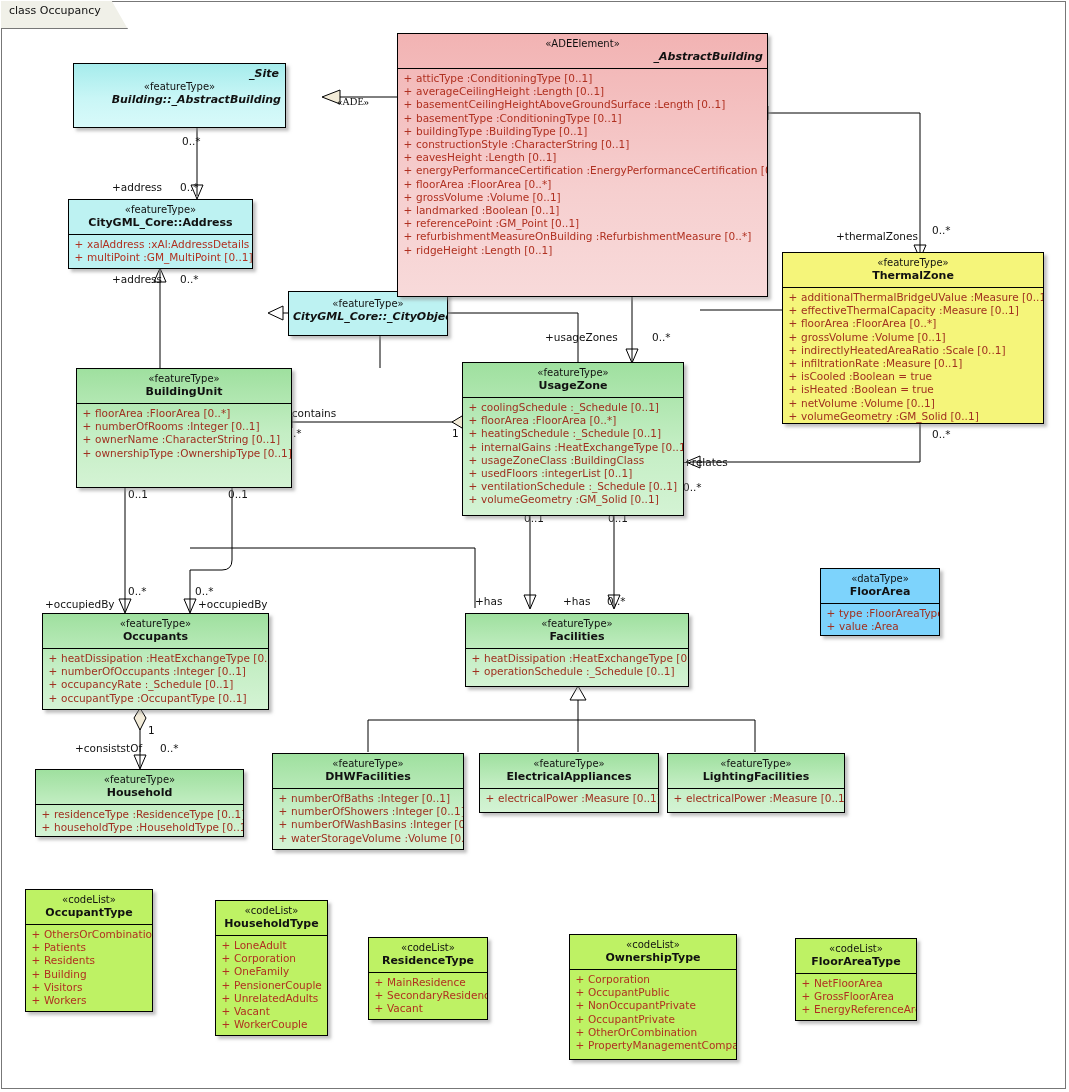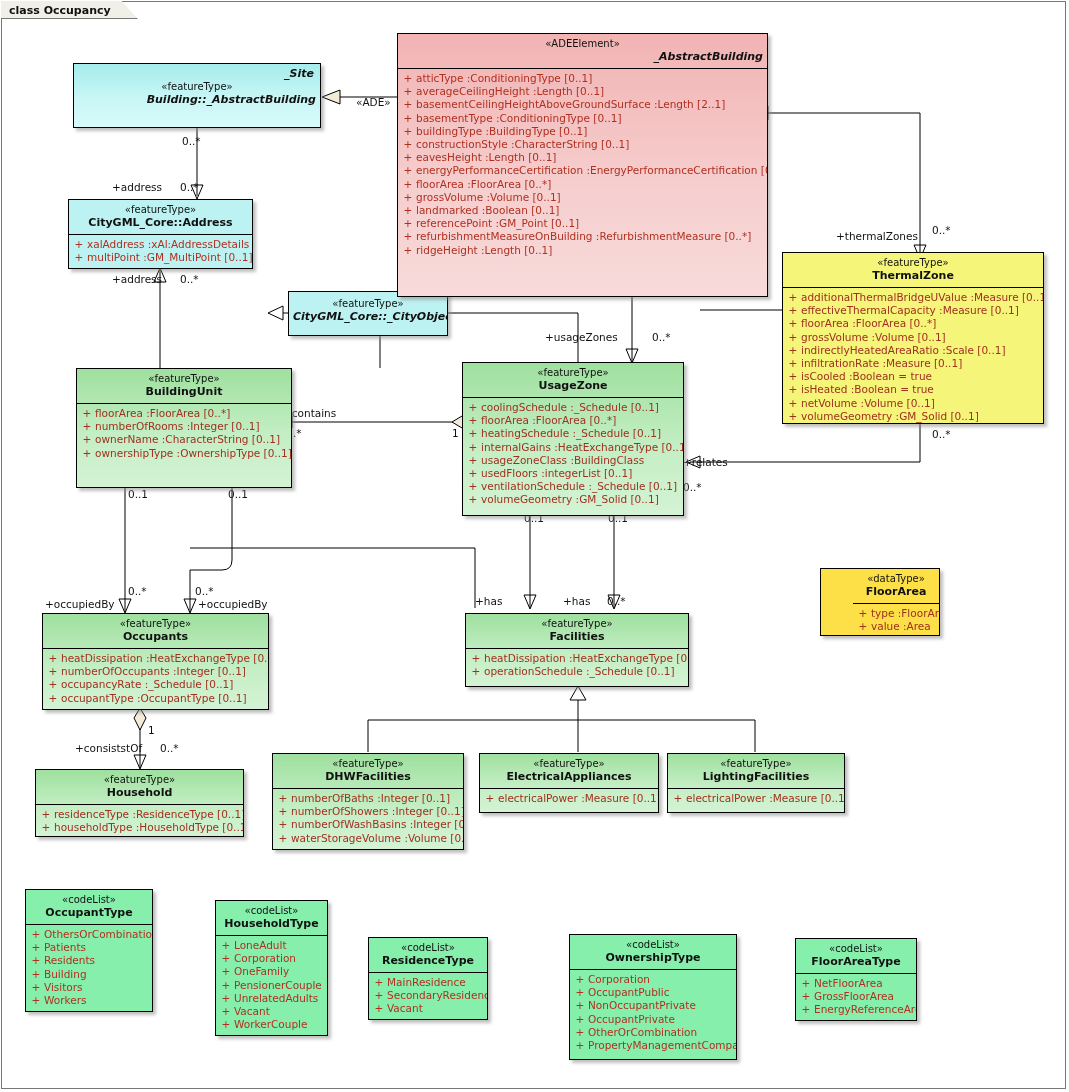--- a/index.html
+++ b/index.html
@@ -10,26 +10,26 @@
     position:relative;
     overflow:hidden;
   }
   #frame{
     position:absolute;left:1px;top:1px;width:1065px;height:1088px;
     border:1px solid #777;
     box-sizing:border-box;
   }
   #tab{
     position:absolute;left:1px;top:1px;
-    height:18px;
+    height:28px;
     border:1px solid #777;border-left:none;border-top:none;
     background:#f0f0e8;
     box-sizing:border-box;
     padding:1px 26px 0 8px;
-    font-size:11px;font-weight:bold;color:#111;
+    font-size:11px;font-weight:normal;color:#111;
     line-height:17px;
     white-space:nowrap;
     clip-path:polygon(0 0, calc(100% - 16px) 0, 100% 100%, 0 100%);
   }
   
   .uml{
     position:absolute;
     box-sizing:border-box;
     border:1px solid #000;
     box-shadow:3px 3px 3px rgba(140,140,140,.55);
@@ -59,23 +59,23 @@
   
   .cyan{background:linear-gradient(to bottom,#a6ecec 0%,#c9f6f6 55%,#d8fafa 100%);}
   .cyan2{background:#bdf2f2;}
   .cyan2 .attr{color:#b03020;}
   .pink{background:linear-gradient(to bottom,#f2b3b3 0%,#f6cfcf 60%,#f8dada 100%);}
   .pink .attr{color:#b03020;}
   .green{background:linear-gradient(to bottom,#9fe09f 0%,#c4eec4 55%,#d4f3d4 100%);}
   .green .attr{color:#a03020;}
   .yellow{background:#f5f57a;}
   .yellow .attr{color:#a03020;}
-  .yellow2{background:#fde047;padding-left:32px;}
+  .yellow2{background:#7dd3fc;}
   .yellow2 .attr{color:#a03020;}
-  .tan{background:#86efac;}
+  .tan{background:#bef264;}
   .tan .attr{color:#b03020;}
   .lbl{
     position:absolute;font-size:10.5px;color:#111;white-space:nowrap;
     line-height:12px;
   }
   svg.ov{position:absolute;left:0;top:0;width:1069px;height:1092px;pointer-events:none;}
 </style>
 </head>
 <body>
 
@@ -143,21 +143,21 @@
     <polygon points="140,708 134,718 140,730 146,718" fill="#f2ebd8" stroke="#000"></polygon>
     <polygon points="134,755 140,769 146,755" fill="none" stroke="#000"></polygon>
 
     <path d="M578,688 L578,720 L368,720 L368,752"></path>
     <path d="M578,720 L578,752"></path>
     <path d="M578,720 L755,720 L755,752"></path>
     <polygon points="570,700 578,686 586,700" fill="#fff" stroke="#000"></polygon>
   </g>
 </svg>
 
-<div class="lbl" style="left:356px;top:96px;">«ADE»</div>
+<div class="lbl" style="left:337px;top:96px;font-family:Liberation Serif, serif;">«ADE»</div>
 <div class="lbl" style="left:182px;top:135px;">0..*</div>
 <div class="lbl" style="left:112px;top:181px;">+address</div>
 <div class="lbl" style="left:180px;top:181px;">0..*</div>
 <div class="lbl" style="left:112px;top:273px;">+address</div>
 <div class="lbl" style="left:180px;top:273px;">0..*</div>
 
 <div class="lbl" style="left:641px;top:273px;">1</div>
 <div class="lbl" style="left:545px;top:331px;">+usageZones</div>
 <div class="lbl" style="left:652px;top:331px;">0..*</div>
 
@@ -183,21 +183,21 @@
 <div class="lbl" style="left:524px;top:512px;">0..1</div>
 <div class="lbl" style="left:608px;top:512px;">0..1</div>
 <div class="lbl" style="left:475px;top:595px;">+has</div>
 <div class="lbl" style="left:563px;top:595px;">+has</div>
 <div class="lbl" style="left:607px;top:595px;">0..*</div>
 
 <div class="lbl" style="left:148px;top:724px;">1</div>
 <div class="lbl" style="left:75px;top:742px;">+consiststOf</div>
 <div class="lbl" style="left:160px;top:742px;">0..*</div>
 
-<div class="uml cyan" style="left:73px;top:63px;width:248px;height:65px;">
+<div class="uml cyan" style="left:73px;top:63px;width:213px;height:65px;">
   <div class="corner">_Site</div>
   <div class="hdr" style="padding-top:17px;">
     <span class="stereo">«featureType»</span>
     <span class="cname ital">Building::_AbstractBuilding</span>
   </div>
 </div>
 
 <div class="uml cyan2" style="left:68px;top:199px;width:185px;height:70px;">
   <div class="hdr">
     <span class="stereo">«featureType»</span>
@@ -231,21 +231,21 @@
       <div class="attr">
         <span class="vis">+</span>
         <span class="txt">atticType  :ConditioningType [0..1]</span>
       </div>
       <div class="attr">
         <span class="vis">+</span>
         <span class="txt">averageCeilingHeight  :Length [0..1]</span>
       </div>
       <div class="attr">
         <span class="vis">+</span>
-        <span class="txt">basementCeilingHeightAboveGroundSurface  :Length [2..1]</span>
+        <span class="txt">basementCeilingHeightAboveGroundSurface  :Length [0..1]</span>
       </div>
       <div class="attr">
         <span class="vis">+</span>
         <span class="txt">basementType  :ConditioningType [0..1]</span>
       </div>
       <div class="attr">
         <span class="vis">+</span>
         <span class="txt">buildingType  :BuildingType [0..1]</span>
       </div>
       <div class="attr">

